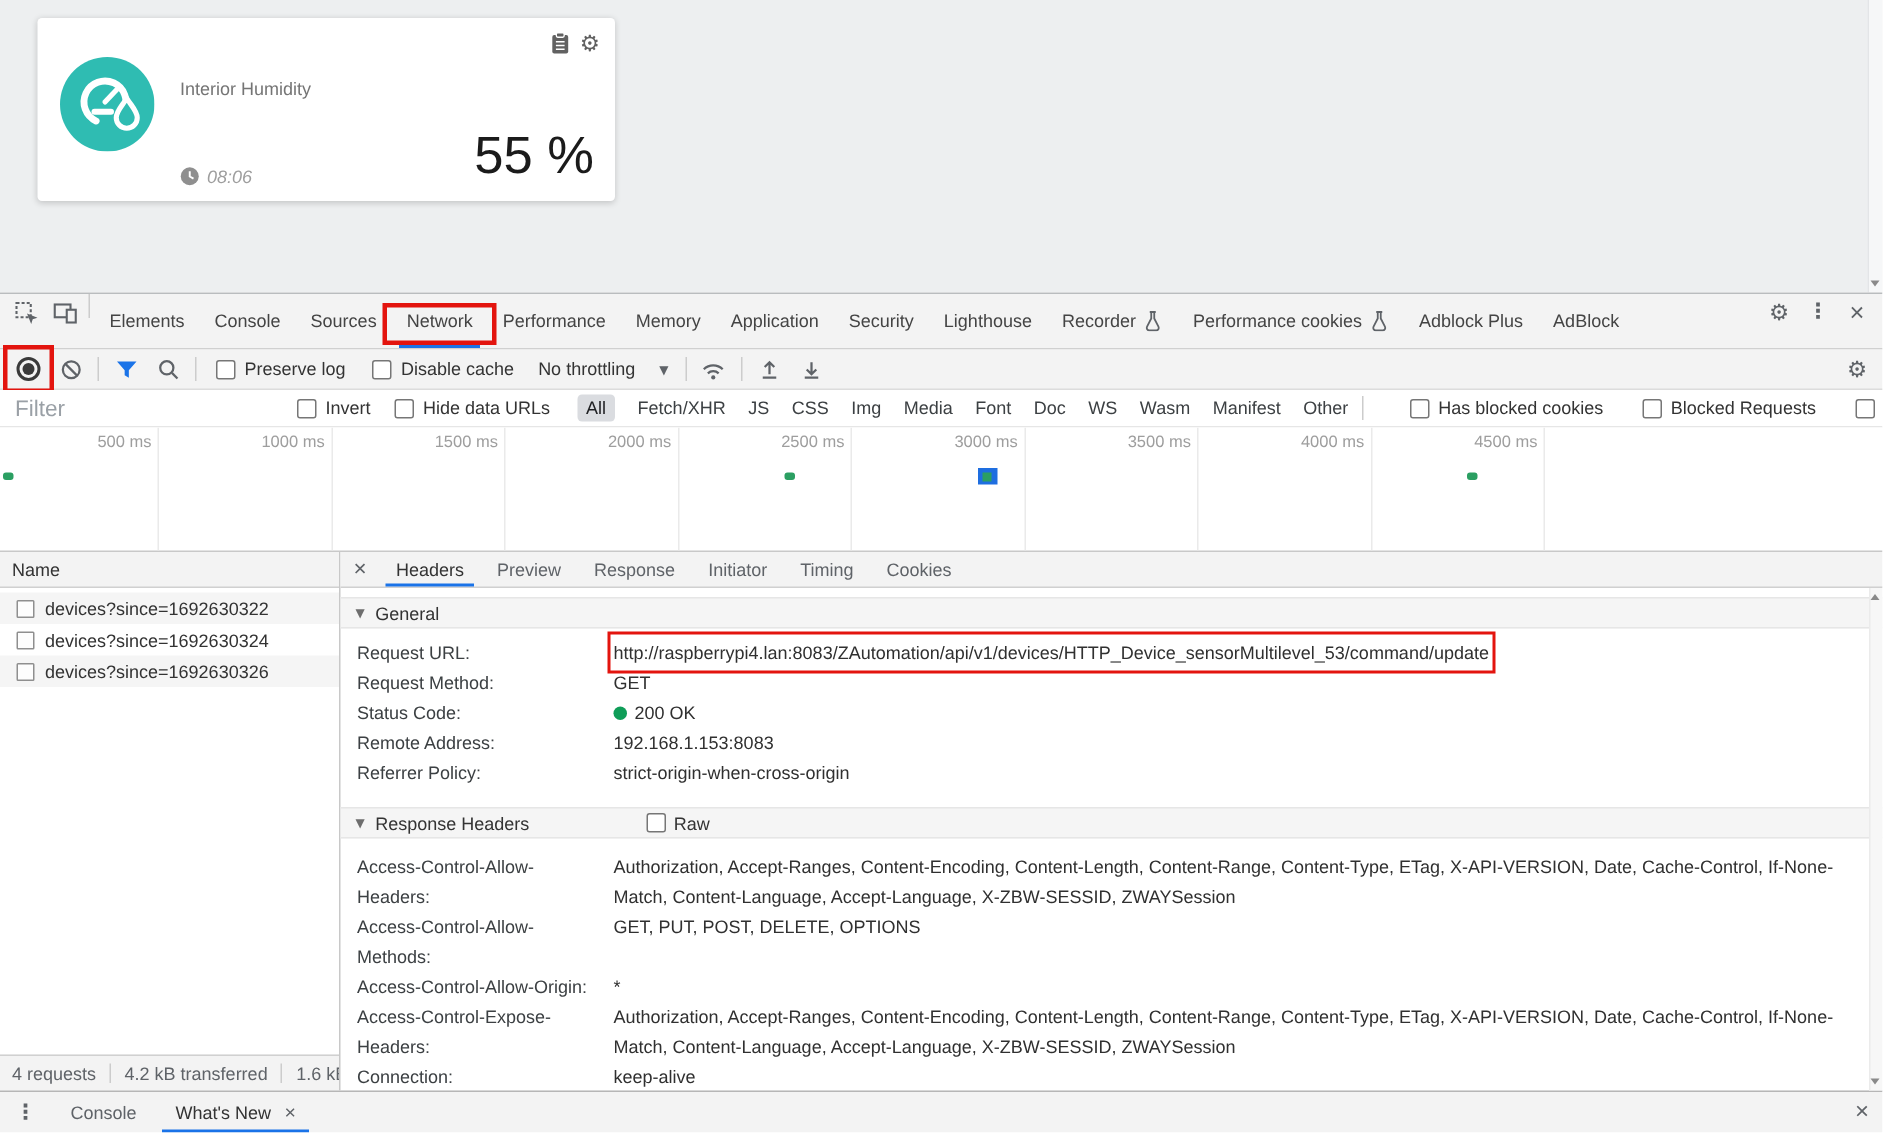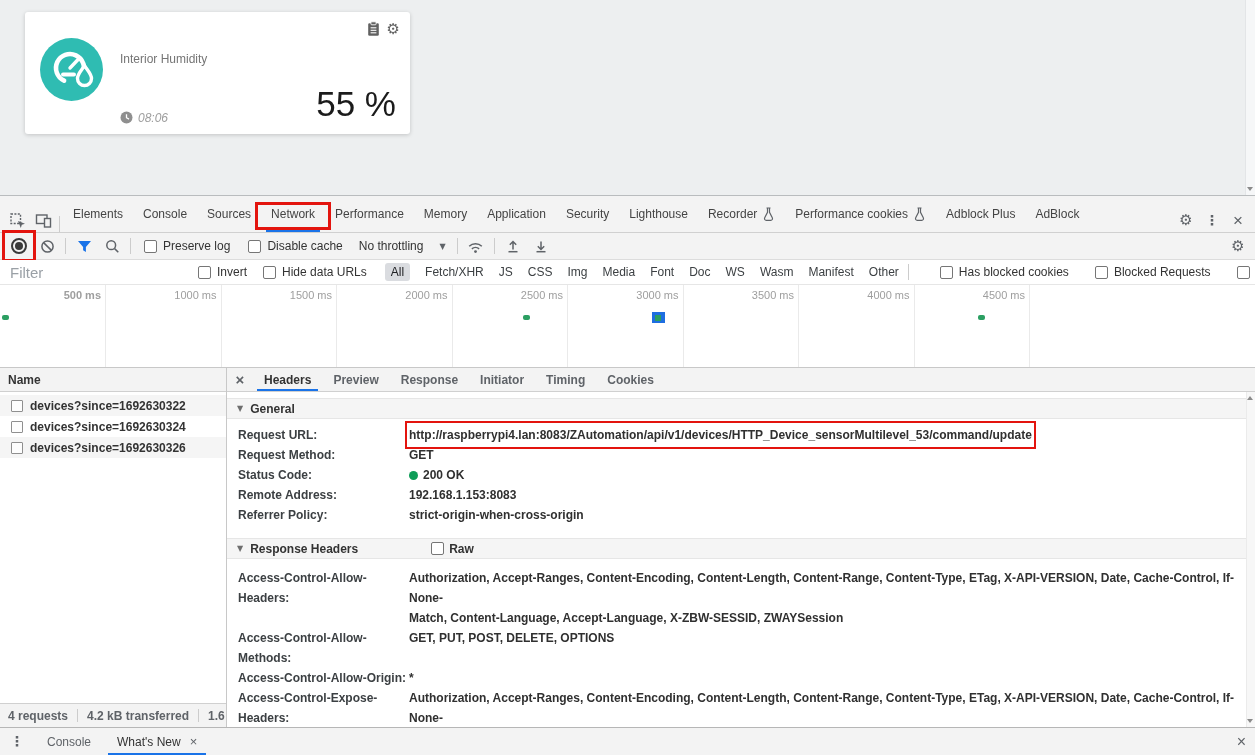--- a/index.html
+++ b/index.html
@@ -13,21 +13,21 @@
   .page-scrollbar .arr-down{position:absolute;left:1px;bottom:4px;width:0;height:0;border-left:3.5px solid transparent;border-right:3.5px solid transparent;border-top:4.5px solid #8a8a8a;}
   .card{position:absolute;left:25px;top:12px;width:385px;height:122px;background:#fff;border-radius:3px;box-shadow:0 1px 4px rgba(0,0,0,.18);}
   .card .gauge{position:absolute;left:15px;top:26px;}
   .card .card-title{position:absolute;left:95px;top:40px;font-size:12px;color:#757575;}
   .card .card-time{position:absolute;left:95px;top:99px;color:#9e9e9e;font-size:12px;display:flex;align-items:flex-start;gap:5px;font-style:italic;}
   .card .card-value{position:absolute;right:14px;bottom:10px;font-size:35px;color:#1b1b1b;}
   .card .card-icons{position:absolute;right:10px;top:9px;display:flex;align-items:center;gap:6px;}
   .glyph-gear{font-family:"DejaVu Sans",sans-serif;color:#616161;font-size:15px;line-height:1;}
   
   .devtools{position:absolute;left:0;top:195px;width:1255px;height:560px;background:#fff;border-top:1px solid #b9bcbe;box-sizing:border-box;display:flex;flex-direction:column;}
-  .tabbar{height:37px;flex:0 0 37px;background:#f3f3f3;border-bottom:1px solid #d0d0d0;display:flex;align-items:flex-end;padding-left:4px;box-sizing:border-box;}
+  .tabbar{height:37px;flex:0 0 37px;background:#f3f3f3;border-bottom:1px solid #d0d0d0;display:flex;align-items:flex-start;padding-left:4px;box-sizing:border-box;}
   .icon-btn{width:26px;height:24px;display:flex;align-items:center;justify-content:center;flex:0 0 auto;}
   .vsep{width:1px;height:16px;background:#ccc;margin:0 3px;flex:0 0 auto;}
   .tab{position:relative;height:100%;display:flex;align-items:center;gap:5px;padding:0 10px;color:#444;white-space:nowrap;}
   .tab .tab-label{pointer-events:none;}
   .tab.active::after{content:"";position:absolute;left:5px;right:5px;bottom:0;height:2.5px;background:var(--blue);}
   .tab.annotated::before{content:"";position:absolute;top:6px;bottom:2px;left:-6px;right:-6px;border:3px solid var(--red);pointer-events:none;}
   .tabbar .spacer,.drawer .spacer{flex:1;}
   .glyph-kebab{font-family:"DejaVu Sans",sans-serif;color:#5f6368;font-size:14px;font-weight:bold;line-height:1;}
   .glyph-close{color:#5f6368;font-size:17px;line-height:1;}
   
@@ -48,21 +48,21 @@
   .type-pill.selected{background:#dadce0;border-radius:3px;padding:2px 6px;color:#202124;}
   .filtercbs{display:flex;align-items:center;gap:10px;margin-left:14px;}
   
   .timeline{height:83px;flex:0 0 83px;position:relative;background:#fff;border-bottom:1px solid #c8c8c8;box-sizing:border-box;overflow:hidden;}
   .gridline{position:absolute;top:0;bottom:0;width:1px;background:#eaeaea;}
   .ticklabel{position:absolute;top:4px;width:70px;text-align:right;font-size:11px;color:#9e9e9e;white-space:nowrap;}
   .marker{position:absolute;top:30px;width:7px;height:4.5px;border-radius:2px;background:var(--marker-green);}
   .marker.selected{top:27px;width:13px;height:11px;border-radius:0;background:var(--marker-blue);}
   .marker.selected::after{content:"";position:absolute;left:3px;top:2.5px;width:6px;height:6px;background:var(--marker-green);}
   
-  .main{flex:1;display:flex;min-height:0;font-weight:bold;}
+  .main{flex:1;display:flex;min-height:0;}
   .reqpanel{width:227px;flex:0 0 227px;border-right:1px solid #c8c8c8;display:flex;flex-direction:column;box-sizing:border-box;background:#fff;}
   .colheader{height:24px;flex:0 0 24px;background:#f3f3f3;border-bottom:1px solid #d0d0d0;line-height:24px;padding-left:8px;box-sizing:border-box;color:#333;}
   .reqlist{flex:1;overflow:hidden;padding-top:3px;}
   .reqrow{height:21px;display:flex;align-items:center;padding-left:8px;box-sizing:border-box;white-space:nowrap;}
   .reqrow:nth-child(odd){background:#f5f5f5;}
   .reqrow.selected{background:#e2e2e2;}
   .row-inner{display:inline-flex;align-items:center;gap:7px;padding:1px 3px;}
   .row-inner.annotated{outline:2.5px solid var(--red);outline-offset:1px;}
   .favicon{width:10px;height:10px;background:#fdfdfd;border:1.4px solid #8f8f8f;border-radius:1px;flex:0 0 auto;}
   .reqname{color:#333;}
@@ -306,21 +306,21 @@
           <span>Blocked Requests</span>
         </label>
         <label class="cb-item">
           <span class="cb"></span>
         </label>
       </div>
   </div>
 
   <div class="timeline" id="timeline">
       <div class="gridline" style="left: 105px;"></div>
-      <div class="ticklabel" style="left: 31px; font-weight: bold;">500 ms</div>
+      <div class="ticklabel" style="left: 31px;">500 ms</div>
       <div class="gridline" style="left: 220.5px;"></div>
       <div class="ticklabel" style="left: 146.5px;">1000 ms</div>
       <div class="gridline" style="left: 336px;"></div>
       <div class="ticklabel" style="left: 262px;">1500 ms</div>
       <div class="gridline" style="left: 451.5px;"></div>
       <div class="ticklabel" style="left: 377.5px;">2000 ms</div>
       <div class="gridline" style="left: 567px;"></div>
       <div class="ticklabel" style="left: 493px;">2500 ms</div>
       <div class="gridline" style="left: 682.5px;"></div>
       <div class="ticklabel" style="left: 608.5px;">3000 ms</div>

